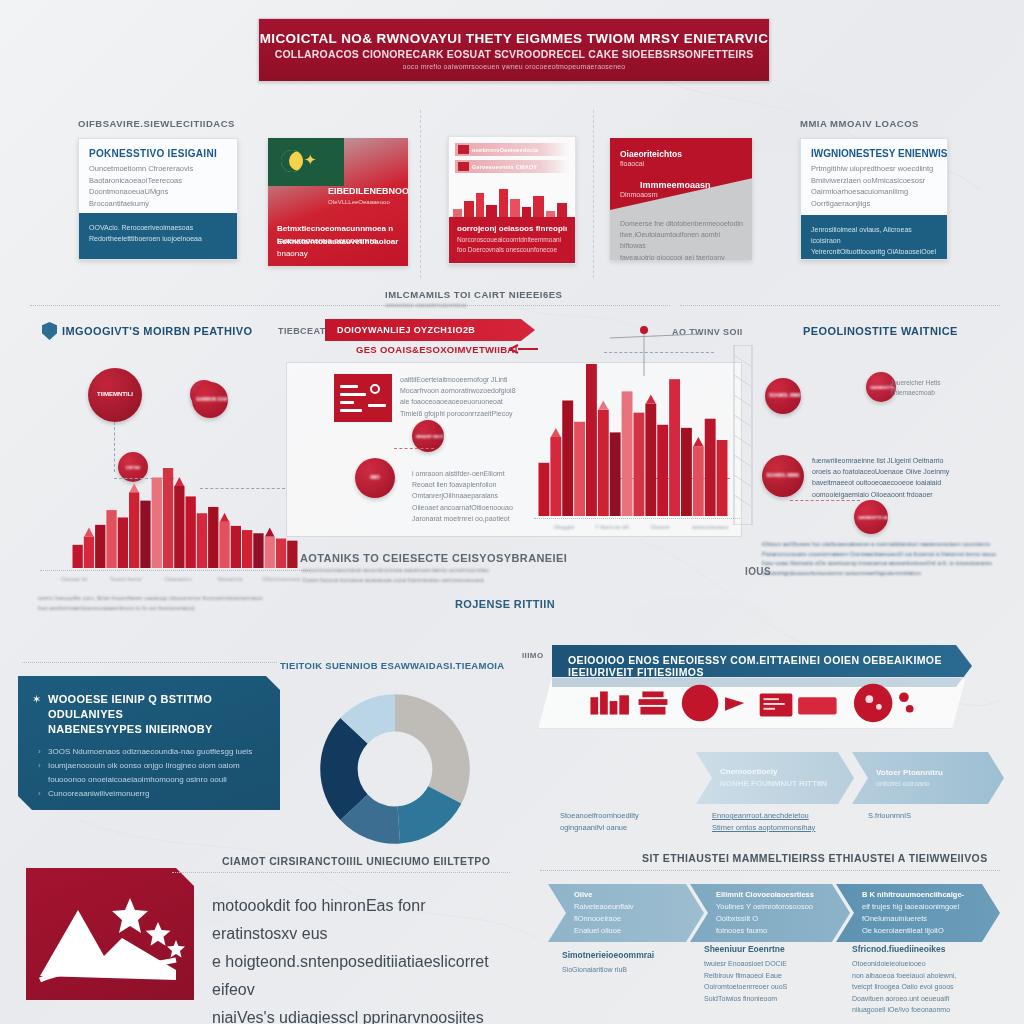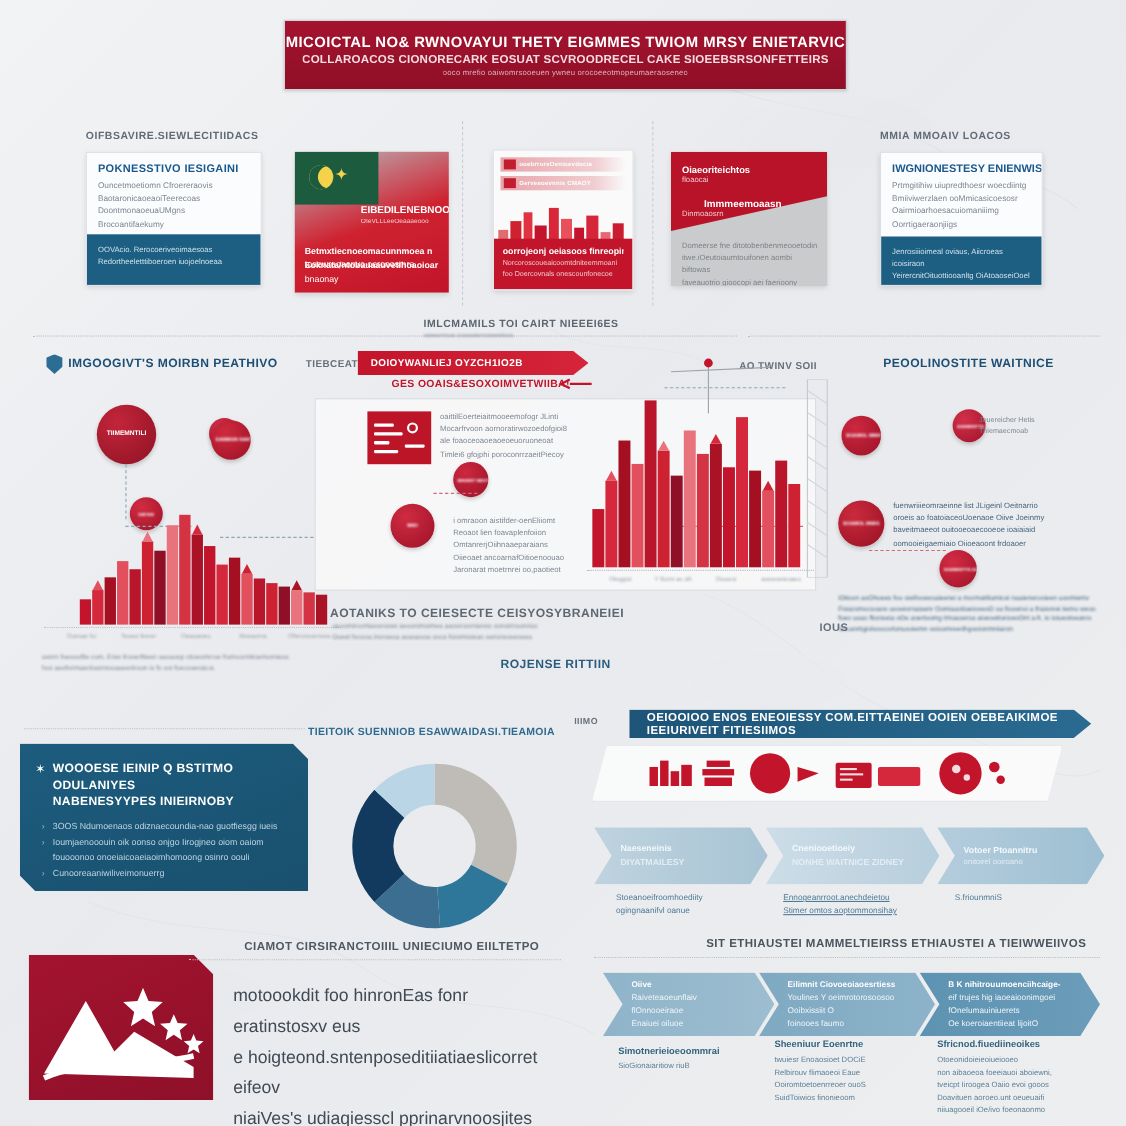--- a/index.html
+++ b/index.html
@@ -461,21 +461,21 @@
 
   <div class="donut-title t blur-s" style="left:280px; top:660px;">TIEITOIK SUENNIOB ESAWWAIDASI.TIEAMOIA</div>
   <svg id="donut" style="position:absolute; left:306px; top:680px; width:178px; height:178px;" viewBox="0 0 100 100">
       <path d="M50 8 A42 42 0 0 1 87.29117917289976 69.3227315847084 L68.64558958644989 59.6613657923542 A21 21 0 0 0 50 29 Z" fill="#bfbbb6"></path>
       <path d="M87.29117917289976 69.3227315847084 A42 42 0 0 1 52.86618136131618 91.90208830600264 L51.43309068065809 70.95104415300132 A21 21 0 0 0 68.64558958644989 59.6613657923542 Z" fill="#2e769a"></path>
       <path d="M52.86618136131618 91.90208830600264 A42 42 0 0 1 19.304889500318787 78.66723201518347 L34.65244475015939 64.33361600759173 A21 21 0 0 0 51.43309068065809 70.95104415300132 Z" fill="#3b6e90"></path>
       <path d="M19.304889500318787 78.66723201518347 A42 42 0 0 1 19.304889500318794 21.33276798481652 L34.6524447501594 35.66638399240826 A21 21 0 0 0 34.65244475015939 64.33361600759173 Z" fill="#123a5e"></path>
       <path d="M19.304889500318794 21.33276798481652 A42 42 0 0 1 49.99999999999999 8 L49.99999999999999 29 A21 21 0 0 0 34.6524447501594 35.66638399240826 Z" fill="#b9d5e6"></path>
     </svg>
 
-  <div class="blue-chevron-band blur-s" style="left:552px; top:645px; width:420px; height:26px;margin-left:20px;">OEIOOIOO ENOS ENEOIESSY COM.EITTAEINEI OOIEN OEBEAIKIMOE IEEIURIVEIT FITIESIIMOS</div>
+  <div class="blue-chevron-band blur-s" style="left:552px; top:645px; width:420px; height:42px;">OEIOOIOO ENOS ENEOIESSY COM.EITTAEINEI OOIEN OEBEAIKIMOE IEEIURIVEIT FITIESIIMOS</div>
   <div class="mid-title gray t blur-m" style="left:522px; top:651px; font-size:8px;">IIIMO</div>
 
   <div class="icon-strip" style="left:538px; top:677px; width:428px; height:52px;">
     <svg viewBox="0 0 428 52" style="width:100%;height:100%">
       <g fill="#c2142a">
         <rect x="46" y="20" width="8" height="18"></rect>
           <rect x="56" y="14" width="8" height="24"></rect>
         <rect x="66" y="24" width="8" height="14"></rect>
           <rect x="76" y="18" width="10" height="20"></rect>
         <rect x="96" y="22" width="30" height="6"></rect>
@@ -492,27 +492,23 @@
       <g fill="#fff" opacity=".85">
         <rect x="226" y="21" width="16" height="2"></rect>
           <rect x="226" y="26" width="22" height="2"></rect>
         <rect x="226" y="31" width="12" height="2"></rect>
         <circle cx="336" cy="22" r="4"></circle>
           <circle cx="346" cy="30" r="3"></circle>
       </g>
     </svg>
   </div>
 
-  <div class="step-chev" style="left:540px; top:752px; width:158px; height:52px; background:linear-gradient(90deg,#bfd3df,#a8c4d4);">
-    <span class="s1 t blur-s">Naeseneinis</span>
-    <span class="s2 t blur-s" style="font-weight:bold;font-size:8px">DIYATMAILESY</span>
-  </div>
   <div class="step-chev" style="left:696px; top:752px; width:158px; height:52px; background:linear-gradient(90deg,#ccdde7,#b7cedc);">
     <span class="s1 t blur-m">Cneniooetioeiy</span>
-    <span class="s2 t blur-s" style="font-weight:bold;font-size:8px">NONHE WAITNICE ZIDNEY</span>
+    <span class="s2 t blur-s" style="font-weight:bold;font-size:8px">NONHE FOUNMNUT RITTIIN</span>
   </div>
   <div class="step-chev" style="left:852px; top:752px; width:152px; height:52px; background:linear-gradient(90deg,#b4cddd,#9dbfd2);">
     <span class="s1 t blur-m">Votoer Ptoannitru</span>
     <span class="s2 t blur-m">onitoirel ooiroano</span>
   </div>
 
   <div class="step-cap blur-m" style="left:560px; top:810px; width:140px; white-space:pre-line;">Stoeanoeifroomhoediity
 ogingnaanifvl oanue</div>
   <div class="step-cap blur-m" style="left:712px; top:810px; width:145px; white-space:pre-line;text-decoration:underline;">Ennogeanrroot.anechdeietou
 Stimer omtos aoptommonsihay</div>

